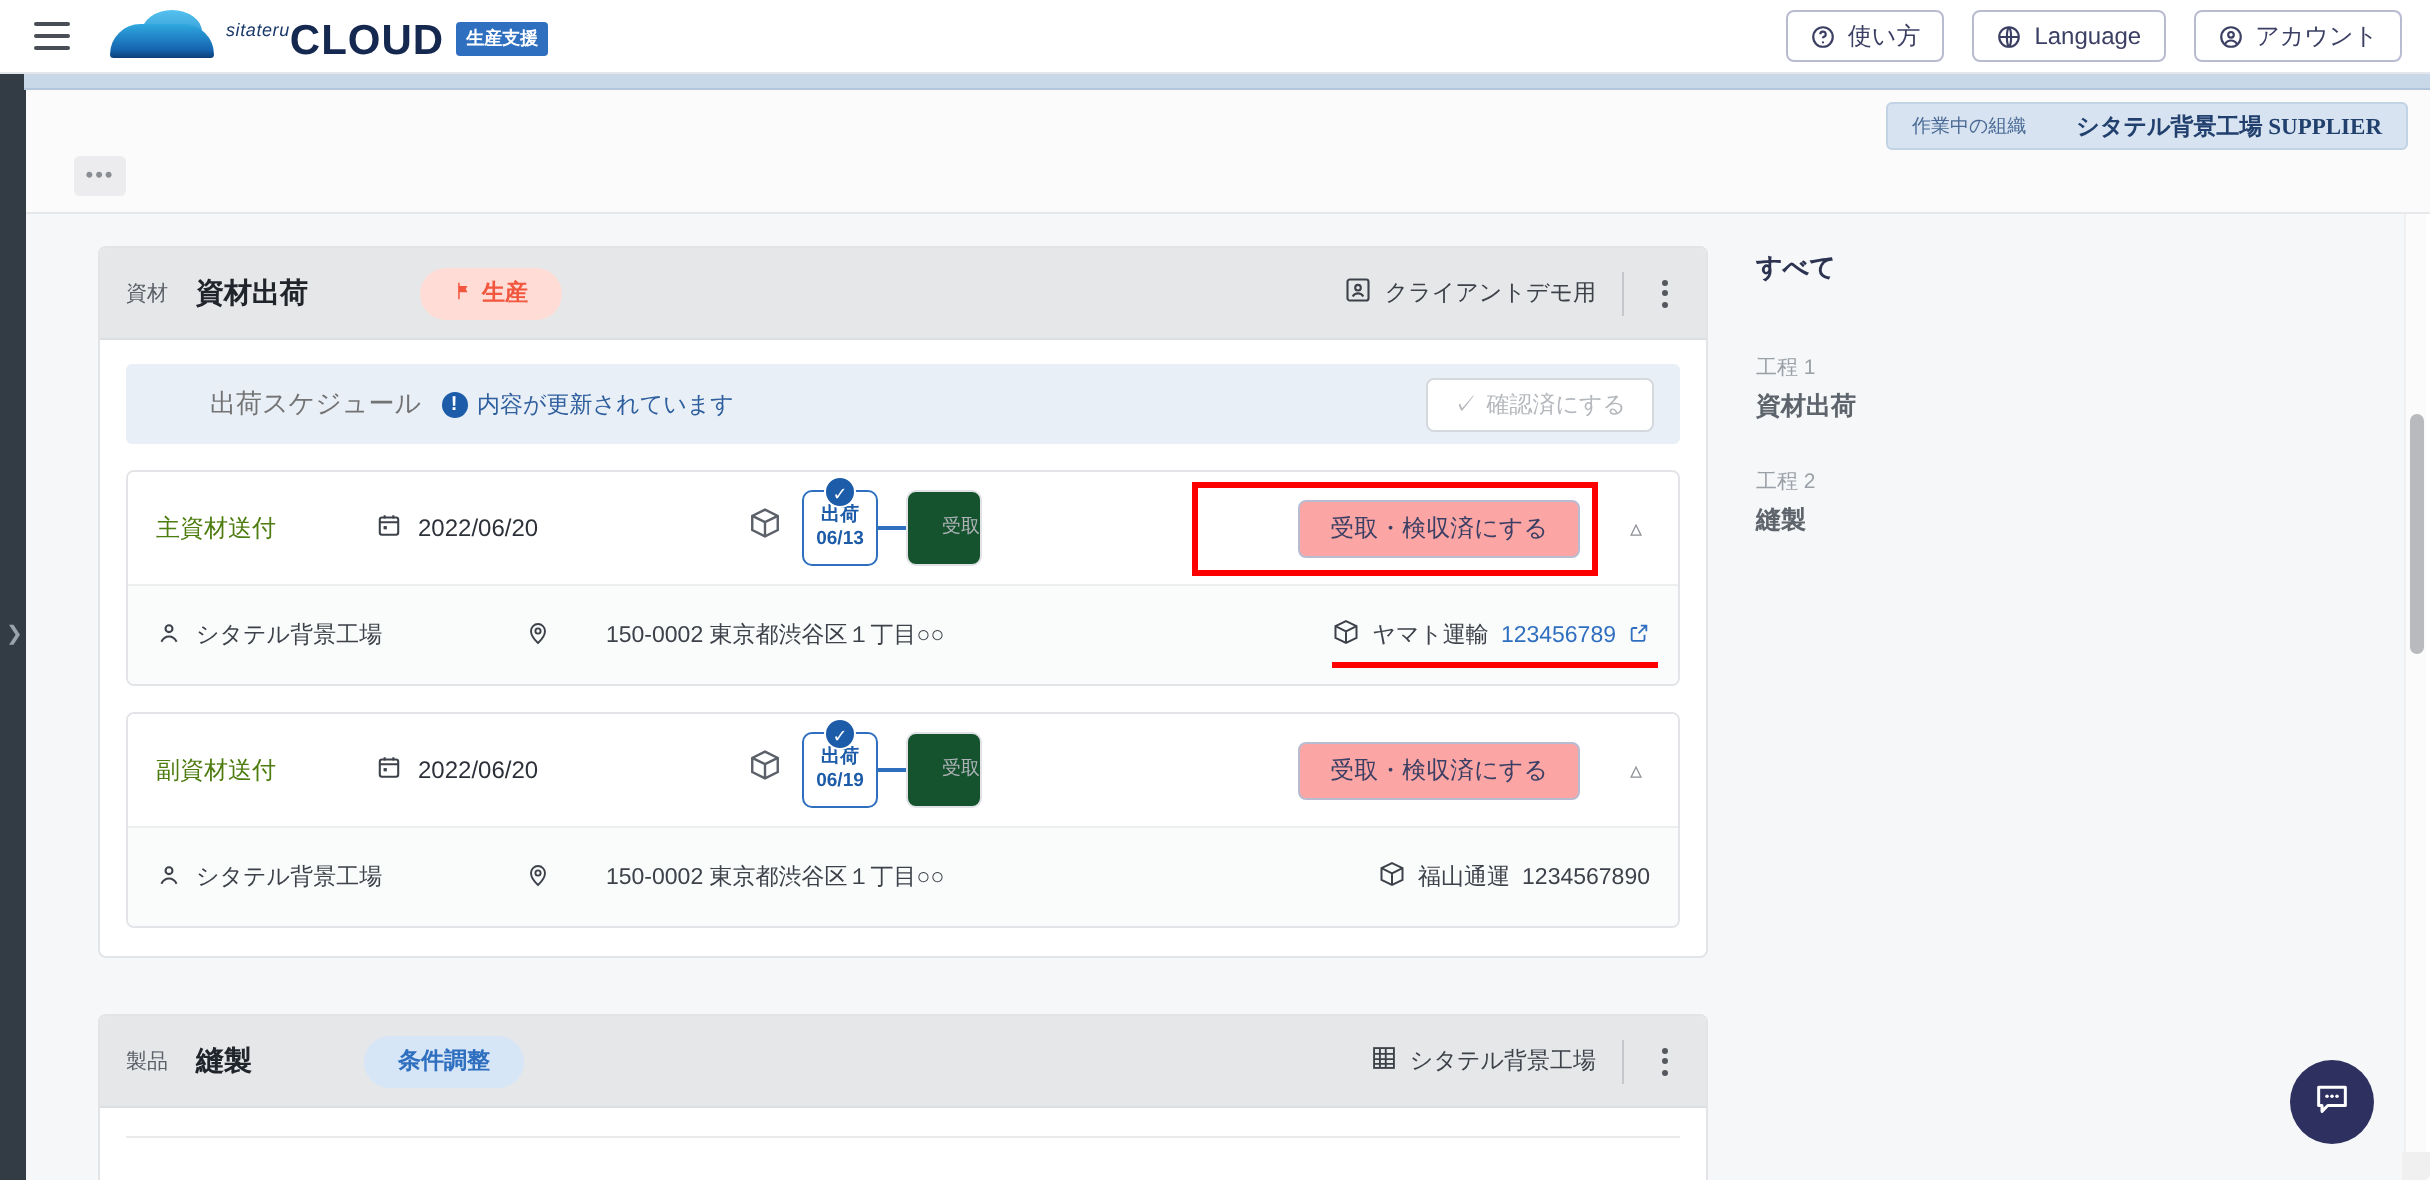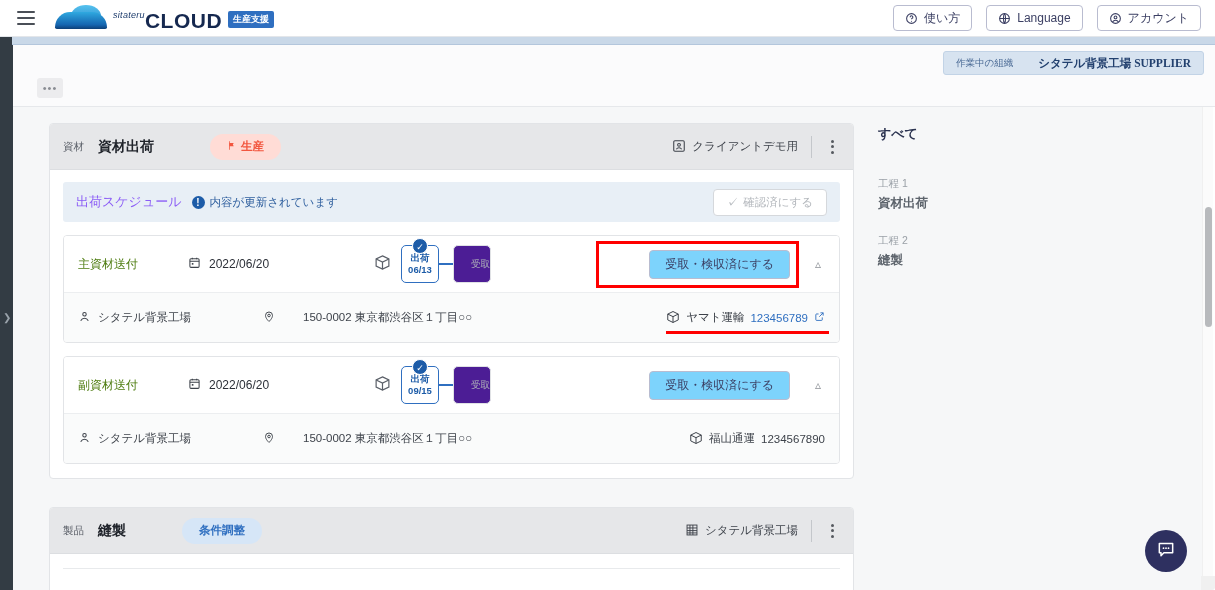--- a/index.html
+++ b/index.html
@@ -126,21 +126,21 @@
   .ch-div { width: 1px; height: 22px; background: #c4c7cb; margin: 0 13px; }
   .kebab { display: flex; flex-direction: column; gap: 2.5px; padding: 4px 6px; cursor: pointer; }
   .kebab i { width: 3px; height: 3px; border-radius: 50%; background: #55595f; display: block; }
 
   .card-body { padding: 12px 13px 14px; }
 
   .sched-bar {
     background: #e8eff6; border-radius: 3px; height: 40px;
     display: flex; align-items: center; padding: 0 13px;
   }
-  .sched-title { font-size: 13px; color: #8b5cf6; font-weight: 400; margin-right: 10px; }
+  .sched-title { font-size: 13px; color: #737373; font-weight: 400; margin-right: 10px; margin-left: 29px; }
   .sched-note { display: flex; align-items: center; gap: 5px; font-size: 11.5px; color: #2f5f9e; }
   .info-dot {
     width: 13px; height: 13px; border-radius: 50%; background: #1d5ca8;
     color: #fff; font-size: 10px; font-weight: 700; line-height: 13px; text-align: center;
   }
   .confirm-btn {
     margin-left: auto; height: 27px; display: inline-flex; align-items: center; gap: 5px;
     padding: 0 13px; border: 1px solid #d5d8dc; border-radius: 4px;
     background: #fff; font-size: 11.5px; color: #b4b8bd; cursor: pointer;
   }
@@ -156,34 +156,34 @@
   .ship-date { display: flex; align-items: center; gap: 8px; font-size: 12px; color: #2c3038; width: 150px; }
 
   .steps { display: flex; align-items: center; gap: 0; margin-left: 36px; }
   .pkg-ico { margin-right: 10px; }
   .step {
     position: relative; width: 38px; height: 38px; border-radius: 5px;
     display: flex; flex-direction: column; align-items: center; justify-content: center;
     font-size: 9.5px; line-height: 1.25;
   }
   .step.done { border: 1.6px solid #2f6fc0; color: #1d5ca8; font-weight: 700; background: #fff; }
-  .step.todo { border: 1.6px solid #e0e2e5; color: #b0b4b9; background: #4c1d95; padding-left: 17px; }
+  .step.todo { border: 1.6px solid #e0e2e5; color: #b0b4b9; background: #14532d; padding-left: 17px; }
   .step-link { width: 14px; height: 1.8px; background: #2f6fc0; }
   .step .check {
     position: absolute; top: -8px; left: 50%; transform: translateX(-50%);
     width: 16px; height: 16px; border-radius: 50%; background: #1d5ca8;
     color: #fff; font-size: 9px; line-height: 16px; text-align: center; border: 1.5px solid #fff;
   }
 
   .row-actions { margin-left: auto; display: flex; align-items: center; gap: 14px; }
   .action-wrap { position: relative; padding: 7px; }
   .action-wrap.highlight { outline: 3px solid #ff0000; outline-offset: -1px; }
   .action-btn {
     height: 29px; padding: 0 15px; border: 1px solid #b9bcd0; border-radius: 4px;
-    background: #7dd3fc; font-size: 12px; color: #3b3f63; cursor: pointer; white-space: nowrap; margin-left: 44px;
+    background: #fca5a5; font-size: 12px; color: #3b3f63; cursor: pointer; white-space: nowrap; margin-left: 44px;
   }
   .caret { color: #8d9197; font-size: 12px; cursor: pointer; padding: 0 4px; }
 
   .detail-row {
     height: 49px; display: flex; align-items: center; padding: 0 14px;
     background: #fafbfb;
   }
   .dr-item { display: flex; align-items: center; gap: 7px; font-size: 11.5px; color: #3d424a; }
   .dr-factory { width: 185px; }
   .dr-addr { width: 370px; gap: 28px; }
@@ -440,21 +440,21 @@
             <div class="steps">
               <span class="pkg-ico">
                 <svg width="17" height="17" viewBox="0 0 24 24" fill="none" stroke="#5b6069" stroke-width="1.7">
                   <path d="M12 2.6 21 7v10l-9 4.4L3 17V7z"></path>
                     <path d="M3 7l9 4.4L21 7M12 11.4V21.4"></path>
                 </svg>
               </span>
               <div class="step done">
                 <span class="check">✓</span>
                 <span>出荷</span>
-                <span>09/15</span>
+                <span>06/19</span>
               </div>
               <span class="step-link"></span>
               <div class="step todo">
                 <span>受取</span>
               </div>
             </div>
             <div class="row-actions">
               <div class="action-wrap">
                 <button class="action-btn">受取・検収済にする</button>
               </div>

